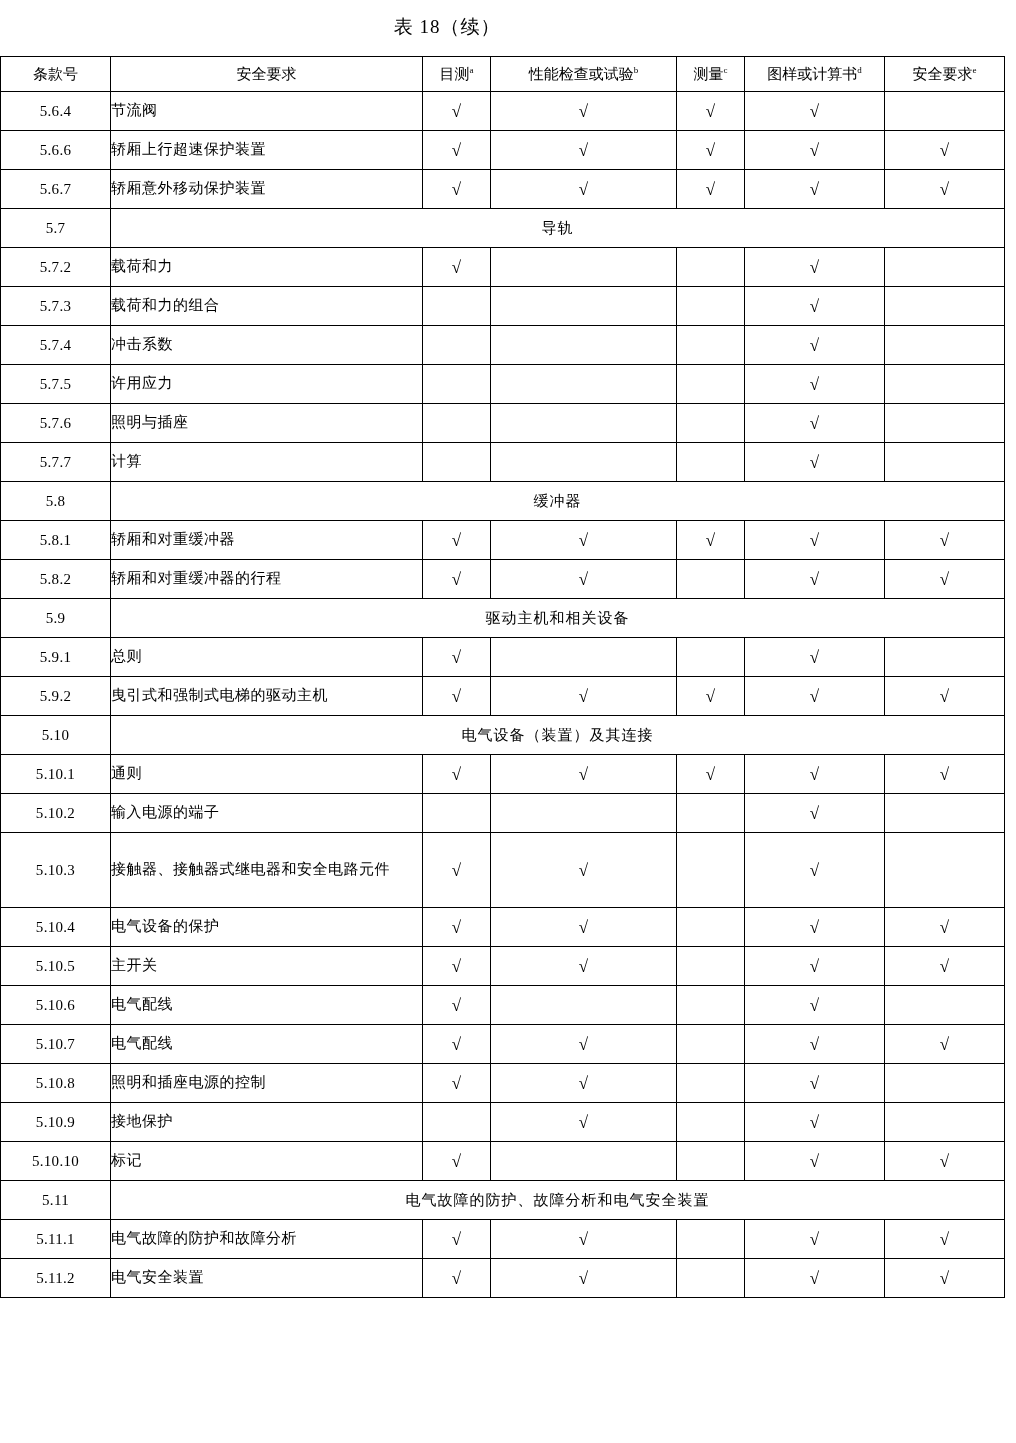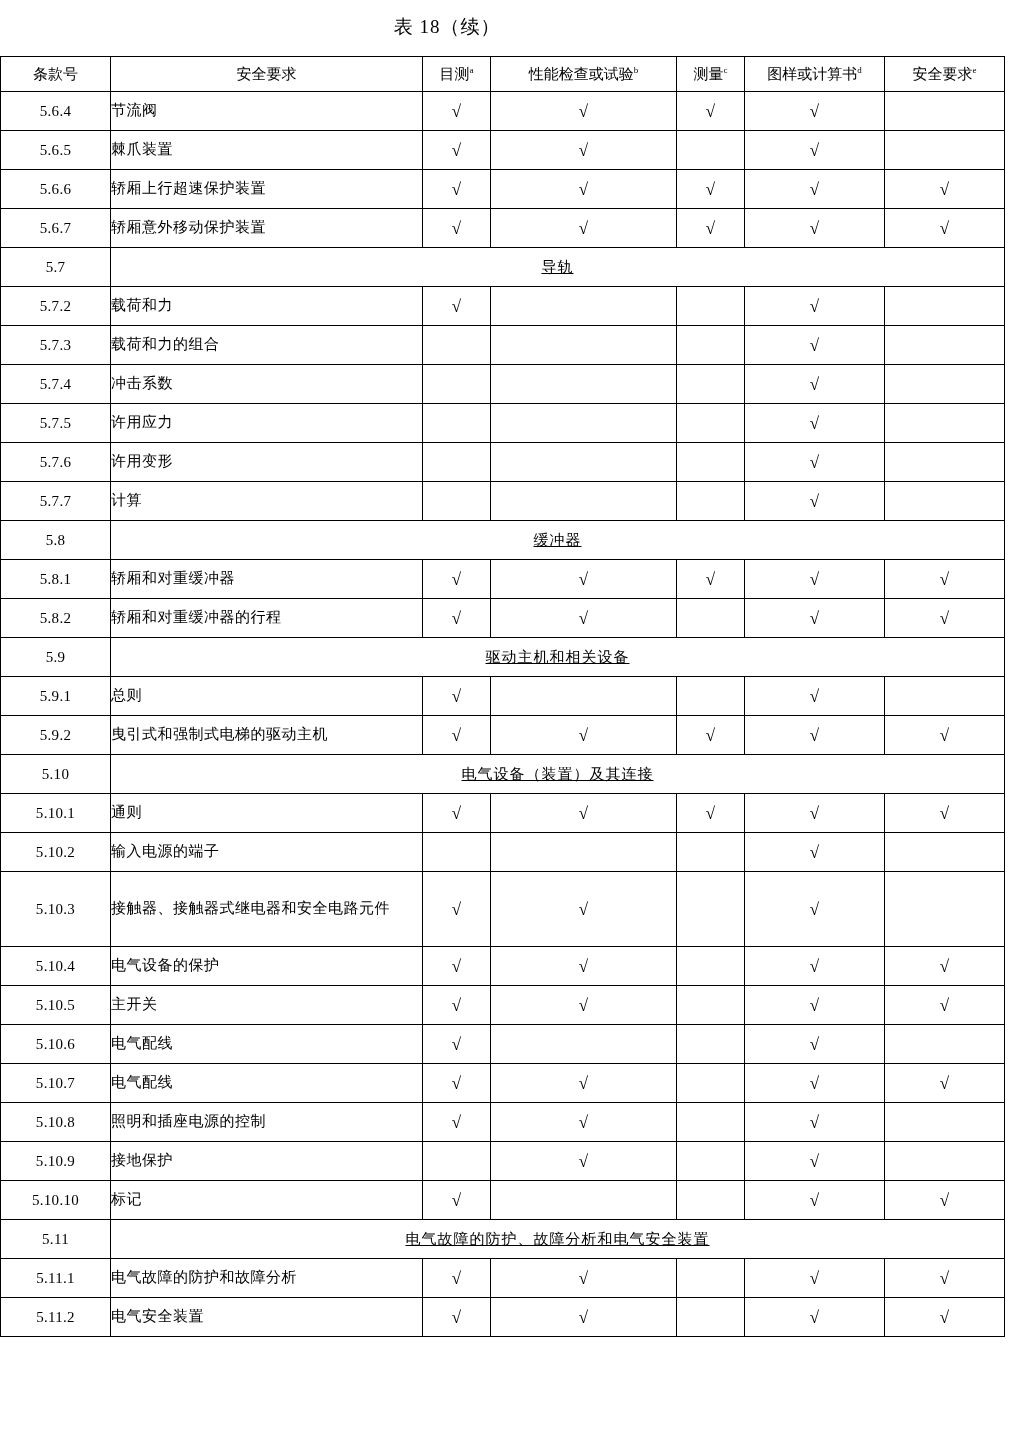--- a/index.html
+++ b/index.html
@@ -80,21 +80,20 @@
   td.mark {
     text-align: center;
     font-size: 16px;
   }
   td.section {
     text-align: center;
     font-weight: bold;
     font-size: 15px;
     letter-spacing: 1px;
     height: 38px;
-    text-decoration: underline;
   }
   .check {
     display: inline-block;
     font-size: 17px;
     line-height: 1;
     transform: translateY(1px);
   }
   tr.tall td { height: 74px; }
   tr.row td { height: 38px; }
 </style>
@@ -129,29 +128,20 @@
         <tr class="row">
           <td class="numcell">5.6.4</td>
           <td class="reqcell">节流阀</td>
           <td class="mark"><span class="check">√</span></td>
           <td class="mark"><span class="check">√</span></td>
           <td class="mark"><span class="check">√</span></td>
           <td class="mark"><span class="check">√</span></td>
           <td class="mark"></td>
         </tr>
         <tr class="row">
-          <td class="numcell">5.6.5</td>
-          <td class="reqcell">棘爪装置</td>
-          <td class="mark"><span class="check">√</span></td>
-          <td class="mark"><span class="check">√</span></td>
-          <td class="mark"></td>
-          <td class="mark"><span class="check">√</span></td>
-          <td class="mark"></td>
-        </tr>
-        <tr class="row">
           <td class="numcell">5.6.6</td>
           <td class="reqcell">轿厢上行超速保护装置</td>
           <td class="mark"><span class="check">√</span></td>
           <td class="mark"><span class="check">√</span></td>
           <td class="mark"><span class="check">√</span></td>
           <td class="mark"><span class="check">√</span></td>
           <td class="mark"><span class="check">√</span></td>
         </tr>
         <tr class="row">
           <td class="numcell">5.6.7</td>
@@ -197,21 +187,21 @@
           <td class="numcell">5.7.5</td>
           <td class="reqcell">许用应力</td>
           <td class="mark"></td>
           <td class="mark"></td>
           <td class="mark"></td>
           <td class="mark"><span class="check">√</span></td>
           <td class="mark"></td>
         </tr>
         <tr class="row">
           <td class="numcell">5.7.6</td>
-          <td class="reqcell">许用变形</td>
+          <td class="reqcell">照明与插座</td>
           <td class="mark"></td>
           <td class="mark"></td>
           <td class="mark"></td>
           <td class="mark"><span class="check">√</span></td>
           <td class="mark"></td>
         </tr>
         <tr class="row">
           <td class="numcell">5.7.7</td>
           <td class="reqcell">计算</td>
           <td class="mark"></td>

